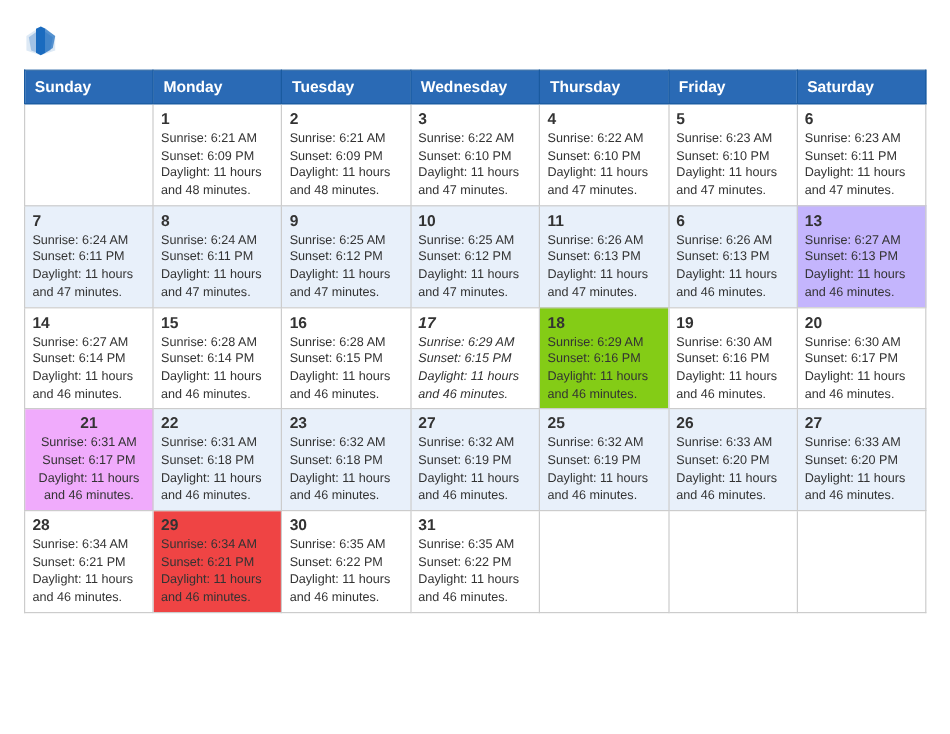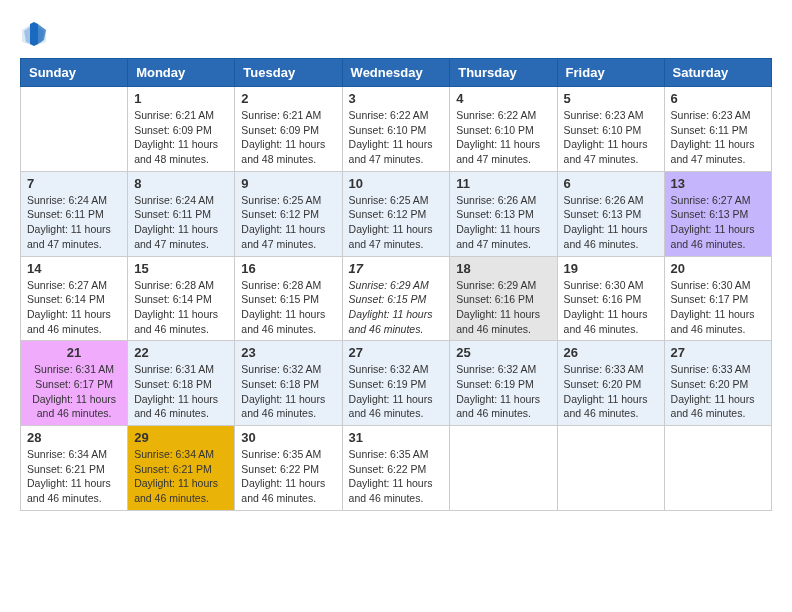--- a/index.html
+++ b/index.html
@@ -229,21 +229,21 @@
           <div class="day-info" style="white-space: pre-line;">Sunrise: 6:28 AM
 Sunset: 6:15 PM
 Daylight: 11 hours and 46 minutes.</div>
         </td>
         <td style="background-color: rgb(255, 255, 255); font-style: italic;">
           <span class="day-number">17</span>
           <div class="day-info" style="white-space: pre-line;">Sunrise: 6:29 AM
 Sunset: 6:15 PM
 Daylight: 11 hours and 46 minutes.</div>
         </td>
-        <td style="background-color: #e5e5e5;">
+        <td style="background-color: #84cc16;">
           <span class="day-number">18</span>
           <div class="day-info" style="white-space: pre-line;">Sunrise: 6:29 AM
 Sunset: 6:16 PM
 Daylight: 11 hours and 46 minutes.</div>
         </td>
         <td style="background-color: rgb(255, 255, 255);">
           <span class="day-number">19</span>
           <div class="day-info" style="white-space: pre-line;">Sunrise: 6:30 AM
 Sunset: 6:16 PM
 Daylight: 11 hours and 46 minutes.</div>
@@ -299,21 +299,21 @@
 Daylight: 11 hours and 46 minutes.</div>
         </td>
       </tr>
       <tr>
         <td style="background-color: rgb(255, 255, 255);">
           <span class="day-number">28</span>
           <div class="day-info" style="white-space: pre-line;">Sunrise: 6:34 AM
 Sunset: 6:21 PM
 Daylight: 11 hours and 46 minutes.</div>
         </td>
-        <td style="background-color: #eab308;">
+        <td style="background-color: #ef4444;">
           <span class="day-number">29</span>
           <div class="day-info" style="white-space: pre-line;">Sunrise: 6:34 AM
 Sunset: 6:21 PM
 Daylight: 11 hours and 46 minutes.</div>
         </td>
         <td style="background-color: rgb(255, 255, 255);">
           <span class="day-number">30</span>
           <div class="day-info" style="white-space: pre-line;">Sunrise: 6:35 AM
 Sunset: 6:22 PM
 Daylight: 11 hours and 46 minutes.</div>

